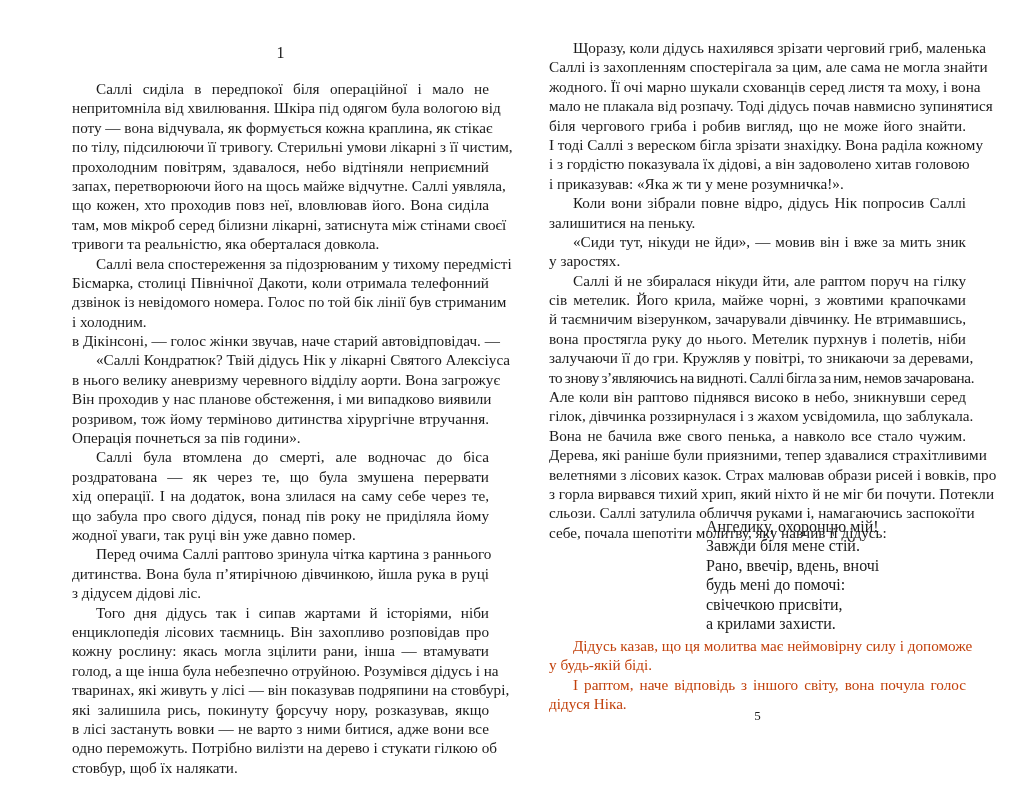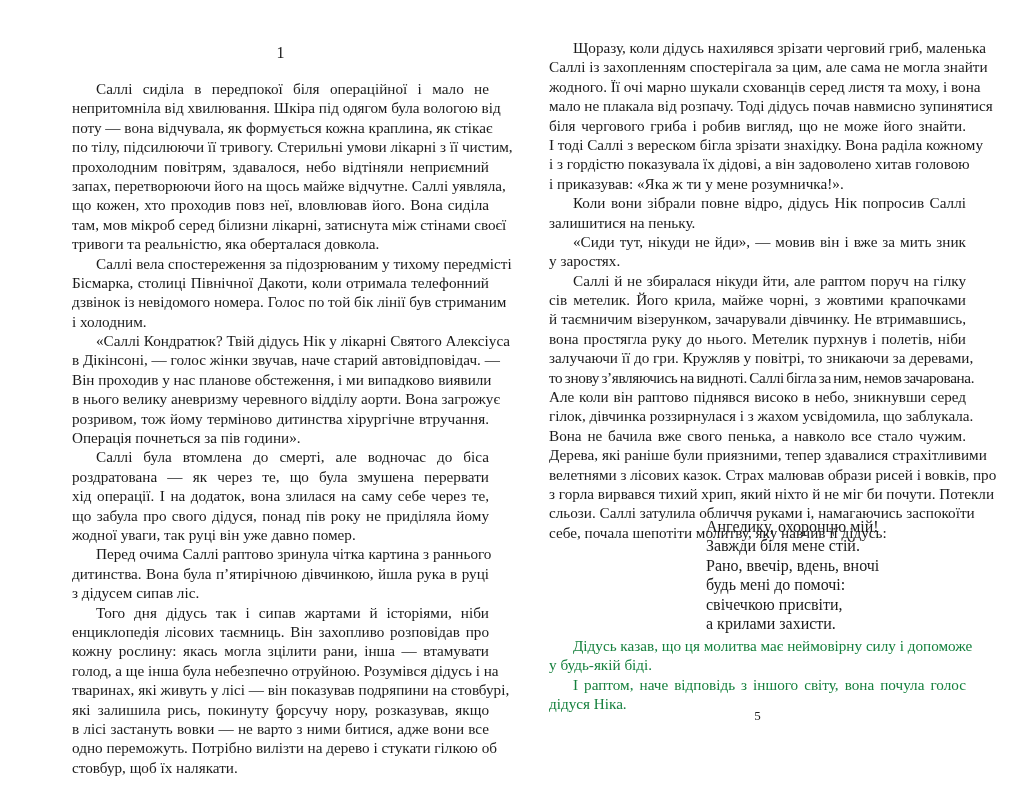--- a/index.html
+++ b/index.html
@@ -25,21 +25,21 @@
   }
   .line.last { text-align-last: left; }
   .line.indent { text-indent: 24px; }
   .tight { letter-spacing: -0.35px; word-spacing: -1px; }
   .verse {
     position: absolute; left: 157px; top: 517px;
     font-family: "Liberation Serif", serif; font-size: 16px; color: #1a1a1a; line-height: 19.4px;
   }
   .verse-line { display: block; white-space: nowrap; }
   .after-verse { position: absolute; left: 0; right: 0; top: 636px;
-    font-family: "Liberation Serif", serif; font-size: 15.2px; color: #15803d; line-height: 19.4px; }
+    font-family: "Liberation Serif", serif; font-size: 15.2px; color: #c2410c; line-height: 19.4px; }
   .folio {
     position: absolute; left: 0; right: 0; top: 708px; text-align: center;
     font-family: "Liberation Serif", serif; font-size: 13px; color: #1a1a1a;
   }
 </style>
 </head>
 <body>
 
 <div class="spread">
   <div class="page left">
@@ -51,34 +51,34 @@
         <span class="line">по тілу, підсилюючи її тривогу. Стерильні умови лікарні з її чистим,</span>
         <span class="line">прохолодним повітрям, здавалося, небо відтіняли неприємний</span>
         <span class="line">запах, перетворюючи його на щось майже відчутне. Саллі уявляла,</span>
         <span class="line">що кожен, хто проходив повз неї, вловлював його. Вона сиділа</span>
         <span class="line">там, мов мікроб серед білизни лікарні, затиснута між стінами своєї</span>
         <span class="line last">тривоги та реальністю, яка оберталася довкола.</span>
         <span class="line indent">Саллі вела спостереження за підозрюваним у тихому передмісті</span>
         <span class="line">Бісмарка, столиці Північної Дакоти, коли отримала телефонний</span>
         <span class="line">дзвінок із невідомого номера. Голос по той бік лінії був стриманим</span>
         <span class="line last">і холодним.</span>
+        <span class="line">в Дікінсоні, — голос жінки звучав, наче старий автовідповідач. —</span>
         <span class="line indent">«Саллі Кондратюк? Твій дідусь Нік у лікарні Святого Алексіуса</span>
-        <span class="line">в Дікінсоні, — голос жінки звучав, наче старий автовідповідач. —</span>
+        <span class="line">в нього велику аневризму черевного відділу аорти. Вона загрожує</span>
         <span class="line">Він проходив у нас планове обстеження, і ми випадково виявили</span>
-        <span class="line">в нього велику аневризму черевного відділу аорти. Вона загрожує</span>
         <span class="line">розривом, тож йому терміново дитинства хірургічне втручання.</span>
         <span class="line last">Операція почнеться за пів години».</span>
         <span class="line indent">Саллі була втомлена до смерті, але водночас до біса</span>
         <span class="line">роздратована — як через те, що була змушена перервати</span>
         <span class="line">хід операції. І на додаток, вона злилася на саму себе через те,</span>
         <span class="line">що забула про свого дідуся, понад пів року не приділяла йому</span>
         <span class="line last">жодної уваги, так руці він уже давно помер.</span>
         <span class="line indent">Перед очима Саллі раптово зринула чітка картина з раннього</span>
         <span class="line">дитинства. Вона була п’ятирічною дівчинкою, йшла рука в руці</span>
-        <span class="line last">з дідусем сипав ліс.</span>
+        <span class="line last">з дідусем дідові ліс.</span>
         <span class="line indent">Того дня дідусь так і сипав жартами й історіями, ніби</span>
         <span class="line">енциклопедія лісових таємниць. Він захопливо розповідав про</span>
         <span class="line">кожну рослину: якась могла зцілити рани, інша — втамувати</span>
         <span class="line">голод, а ще інша була небезпечно отруйною. Розумівся дідусь і на</span>
         <span class="line">тваринах, які живуть у лісі — він показував подряпини на стовбурі,</span>
         <span class="line">які залишила рись, покинуту борсучу нору, розказував, якщо</span>
         <span class="line">в лісі застануть вовки — не варто з ними битися, адже вони все</span>
         <span class="line">одно переможуть. Потрібно вилізти на дерево і стукати гілкою об</span>
         <span class="line last">стовбур, щоб їх налякати.</span>
       </div>

